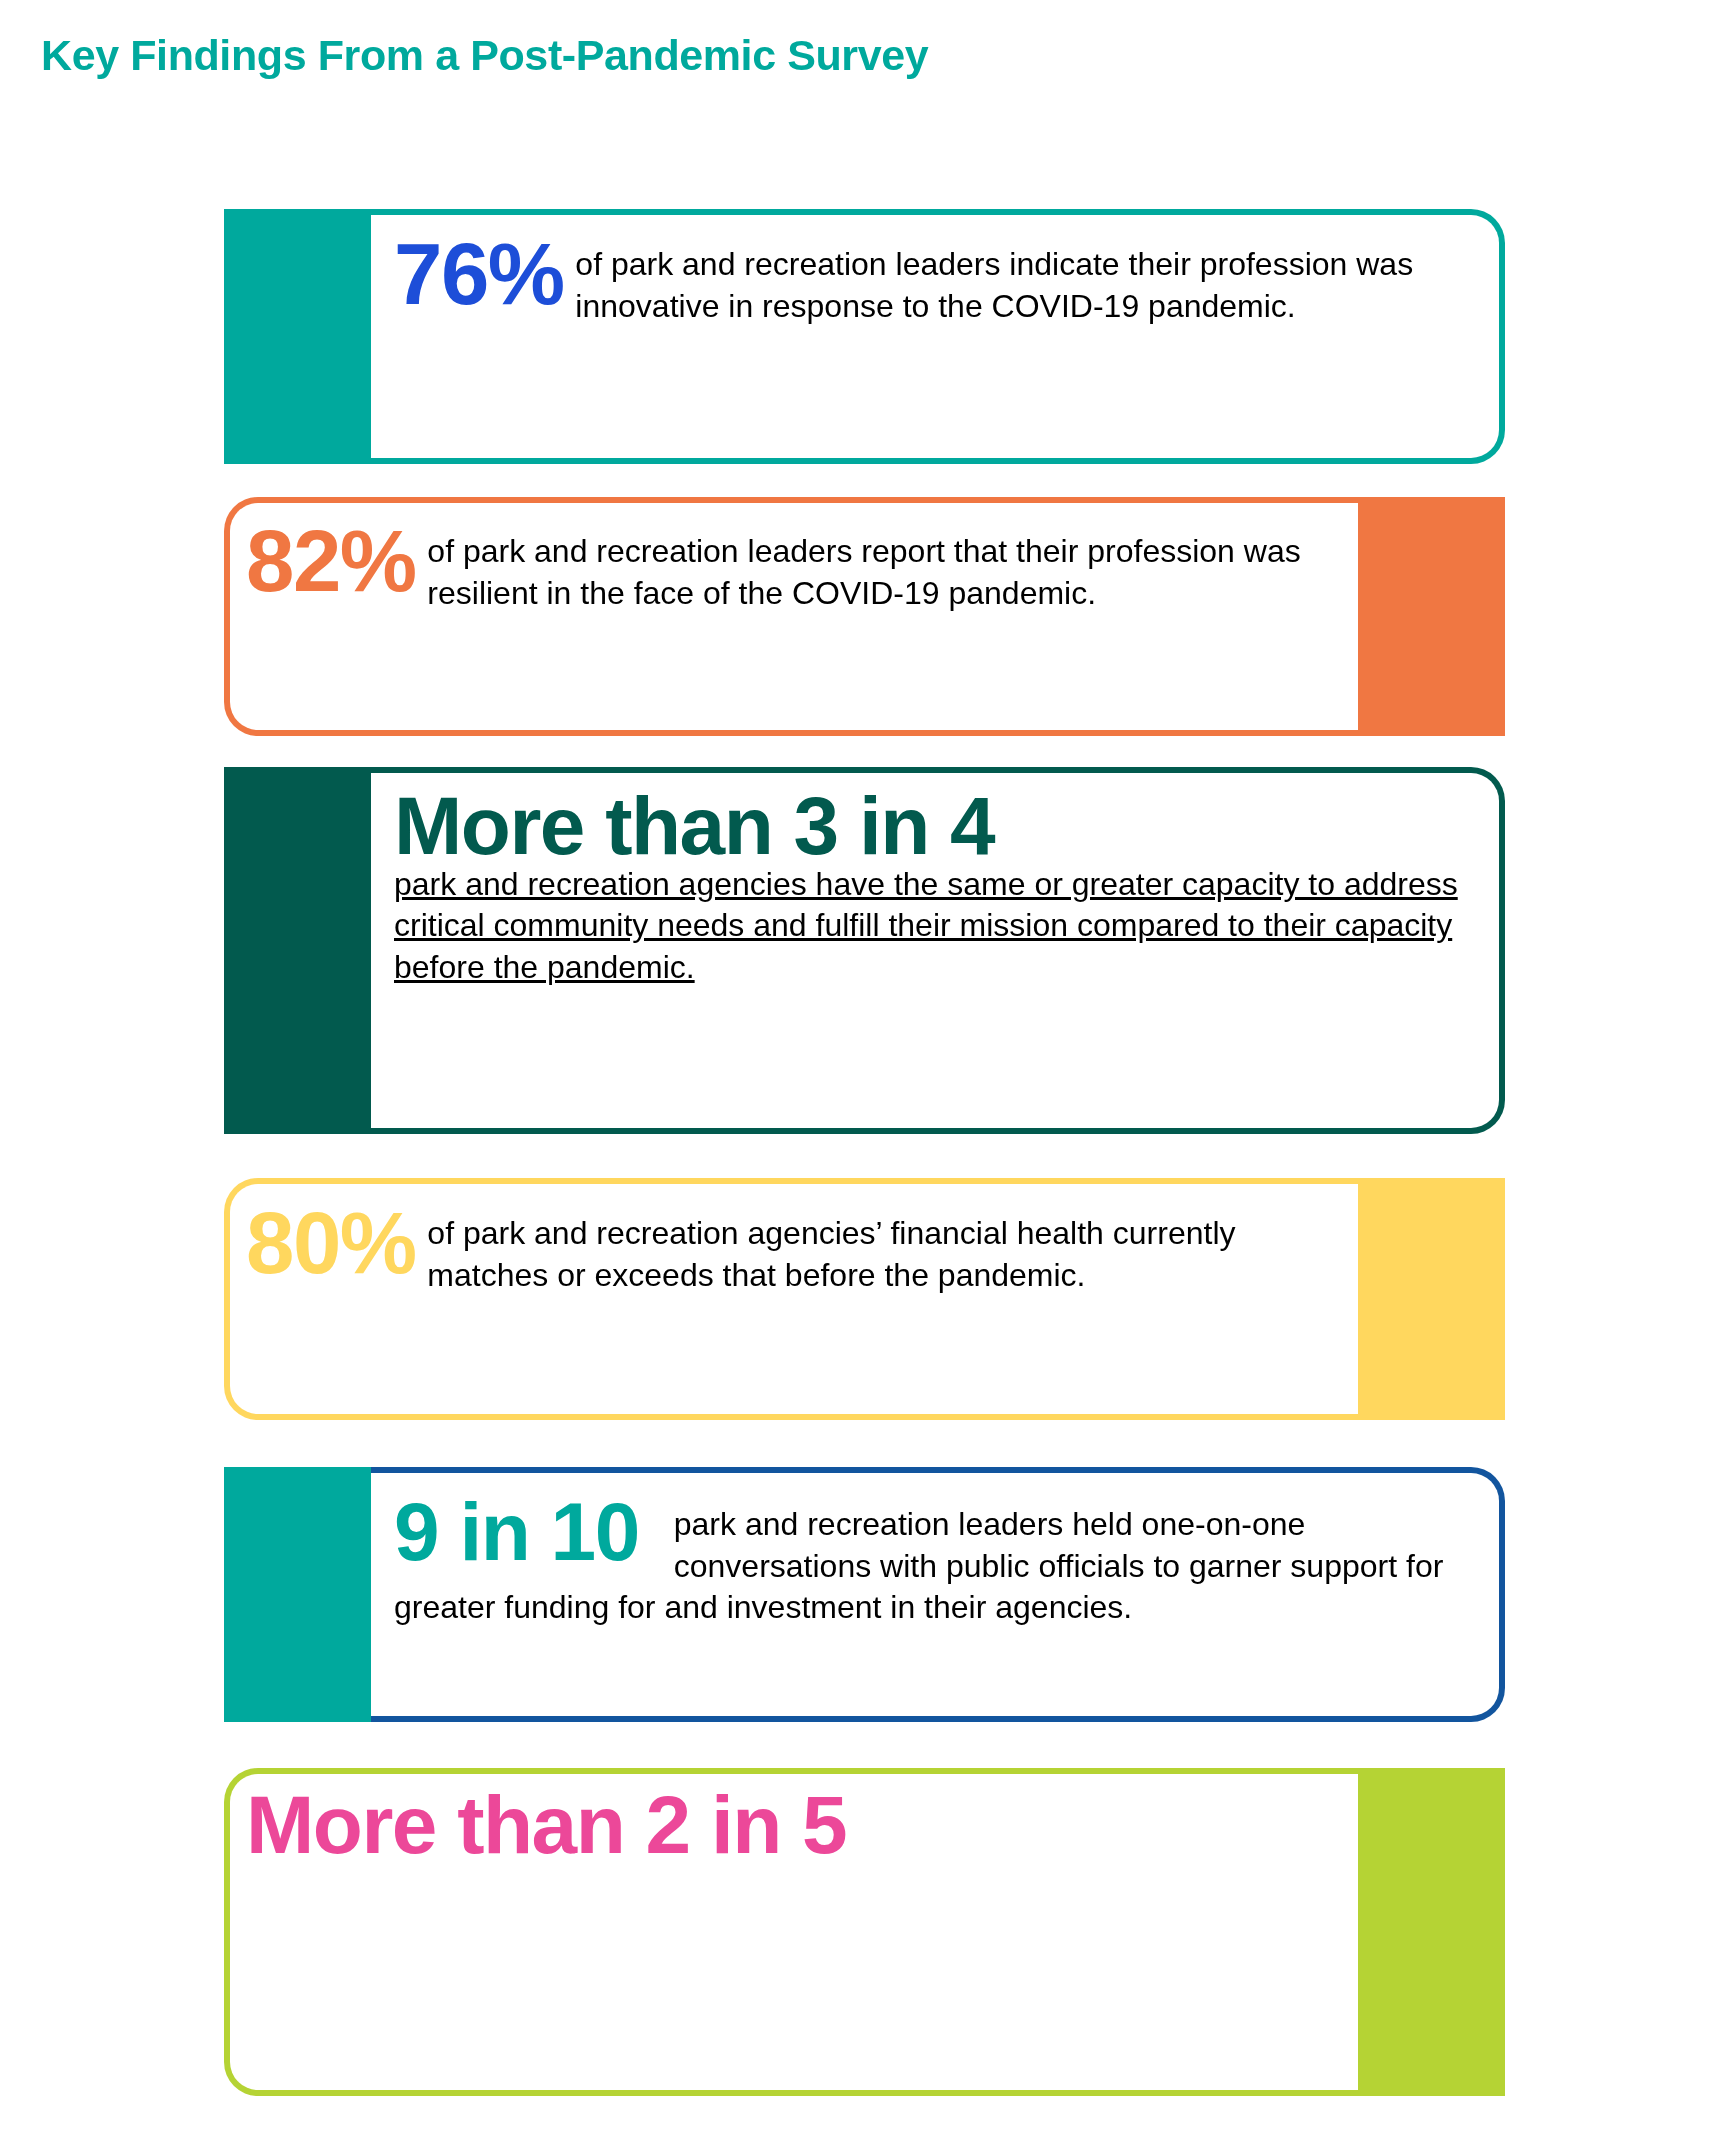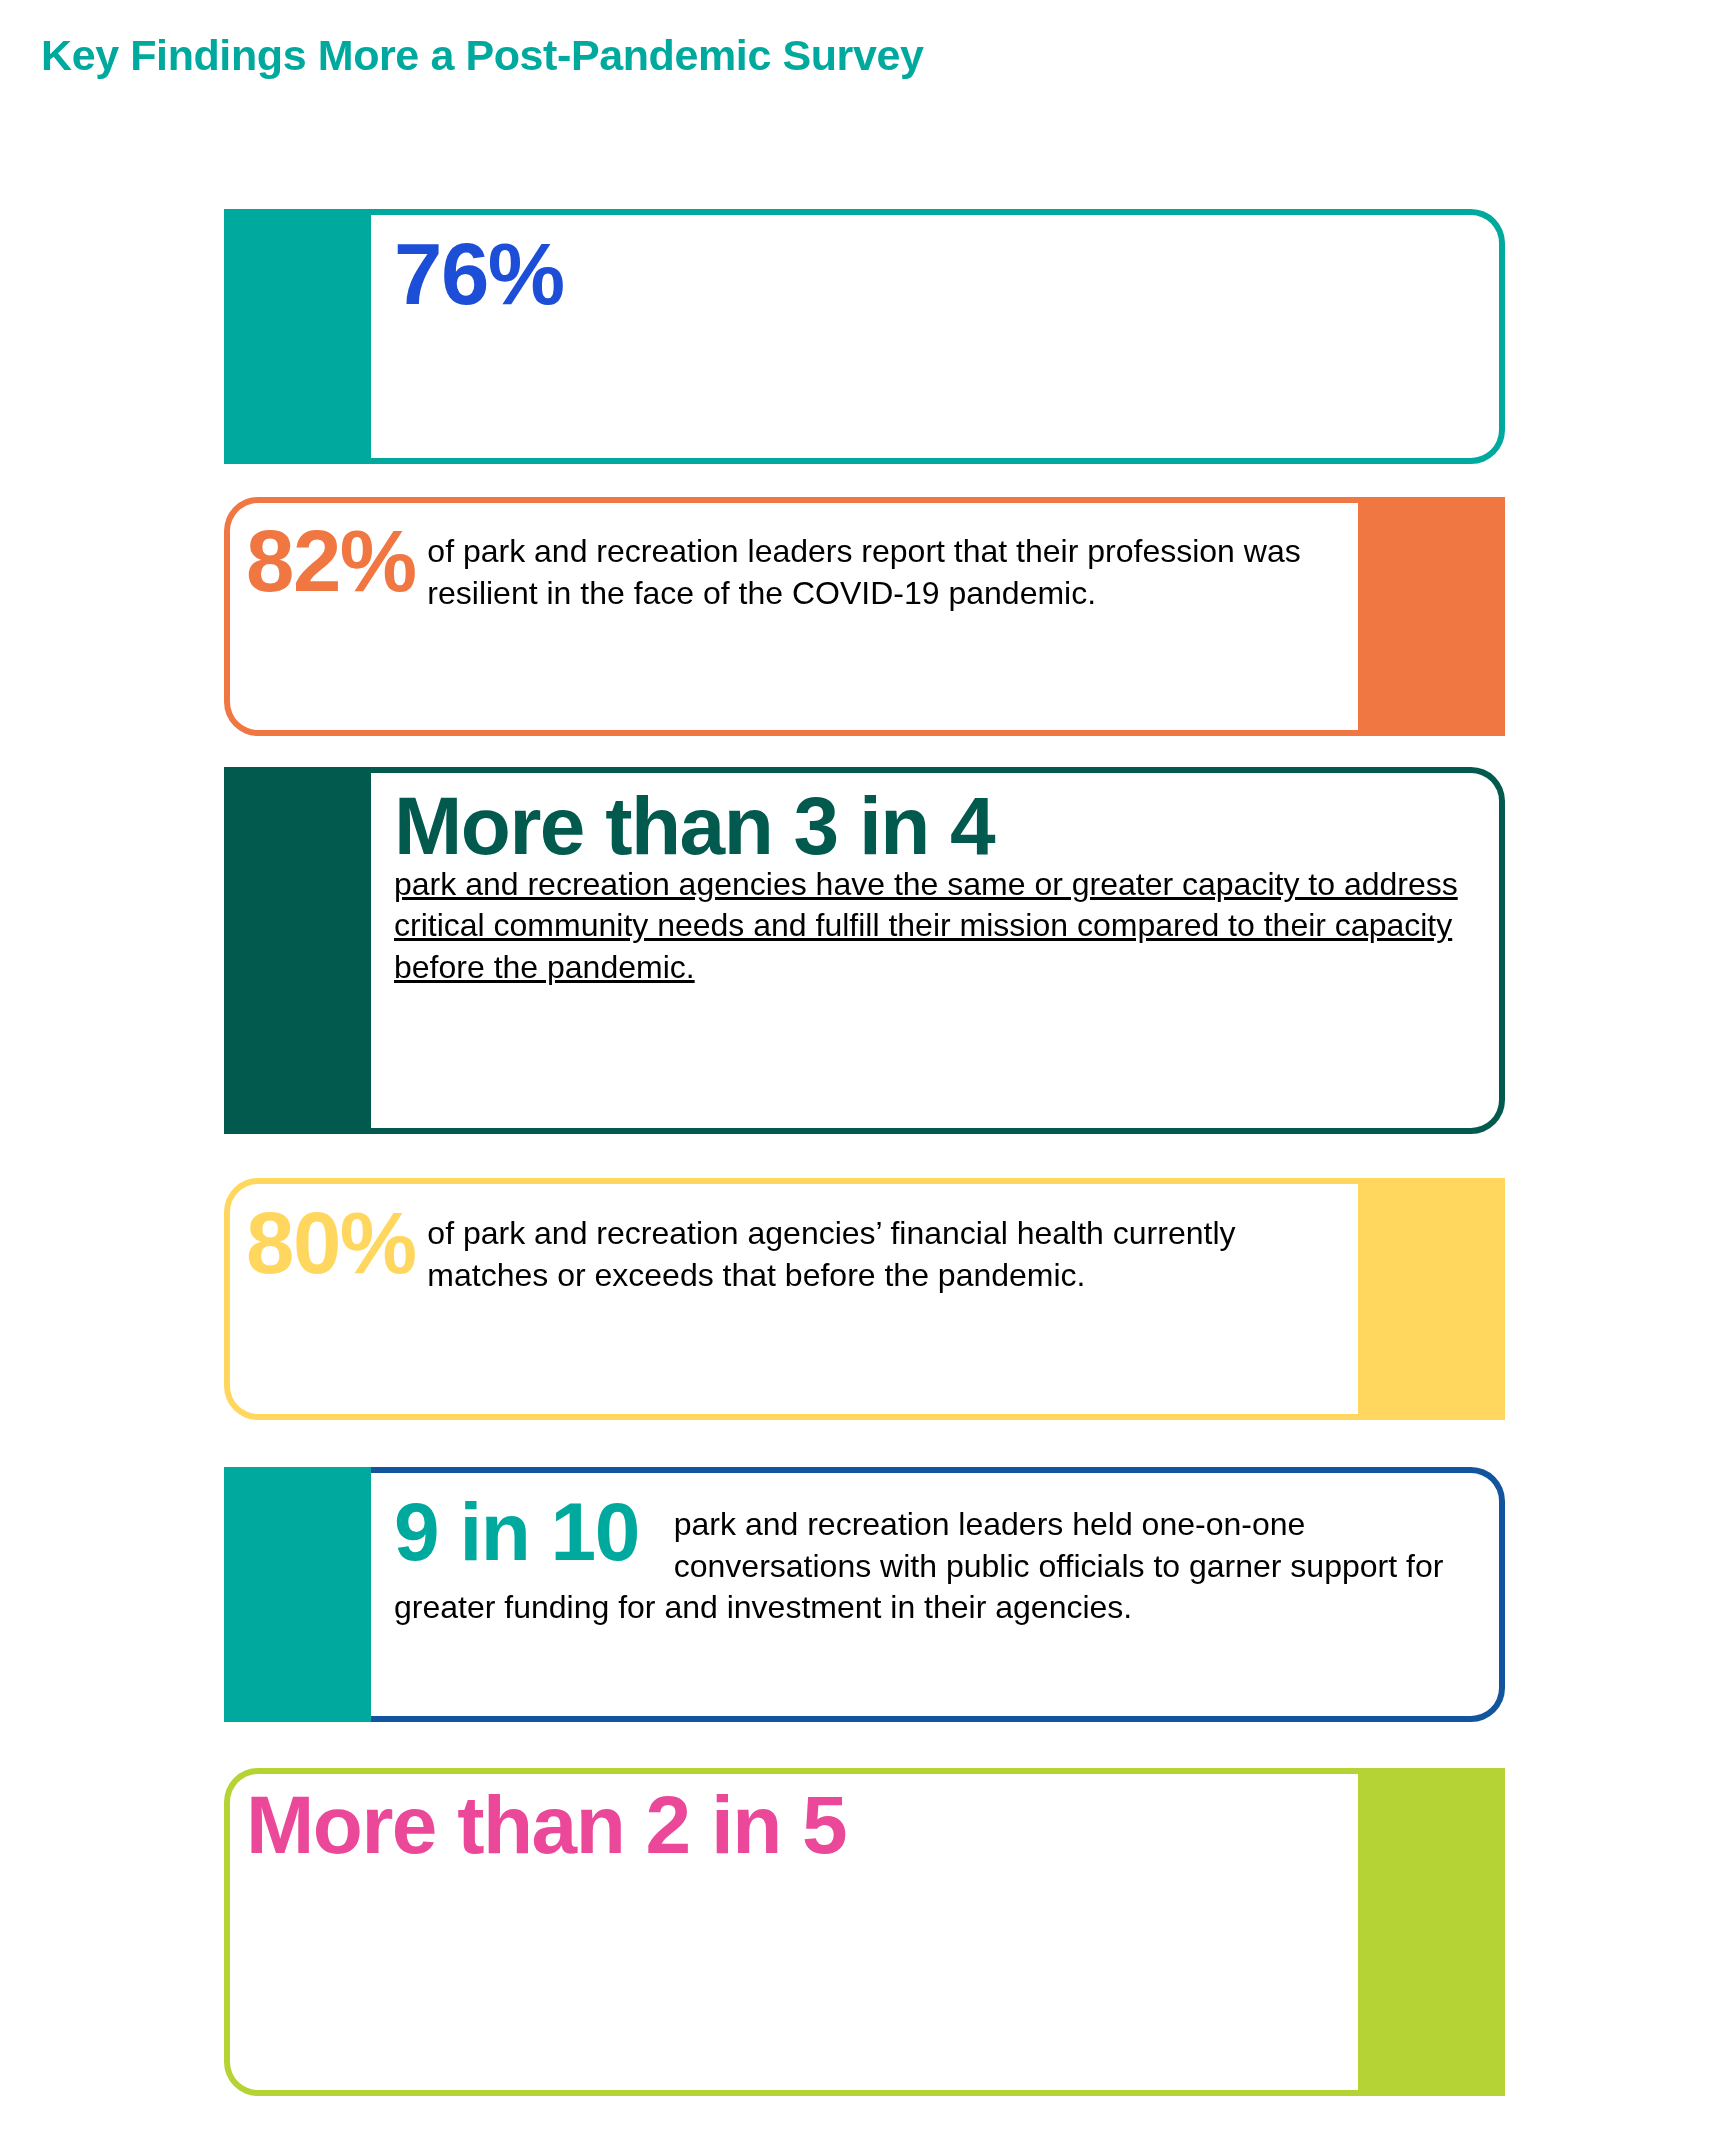--- a/index.html
+++ b/index.html
@@ -108,28 +108,29 @@
     color: #000000;
   }
 
   
   .stack .bignum { float: none; display: block; margin-right: 0; }
   .stack .body-text { clear: both; text-decoration: underline; }
 </style>
 </head>
 <body>
 
-<h1 class="page-title" style="color: rgb(0, 169, 157);">Key Findings More a Post-Pandemic Survey</h1>
+<h1 class="page-title" style="color: rgb(0, 169, 157);">Key Findings From a Post-Pandemic Survey</h1>
 
 <div class="card accent-left" style="top:209px;height:255px;">
   <div class="accent" style="background: rgb(0, 169, 157);"></div>
   <div class="frame" style="border-color: rgb(0, 169, 157);"></div>
   <div class="content">
     <div class="inner" style="top:35px;">
       <span class="bignum pct" style="color: #1d4ed8;">76%</span>
+      <span class="body-text">of park and recreation leaders indicate their profession was innovative in response to the COVID-19 pandemic.</span>
     </div>
   </div>
 </div>
 
 <div class="card accent-right" style="top:497px;height:239px;">
   <div class="accent" style="background: rgb(240, 119, 66);"></div>
   <div class="frame" style="border-color: rgb(240, 119, 66);"></div>
   <div class="content">
     <div class="inner" style="top:34px;">
       <span class="bignum pct" style="color: rgb(240, 119, 66);">82%</span>

